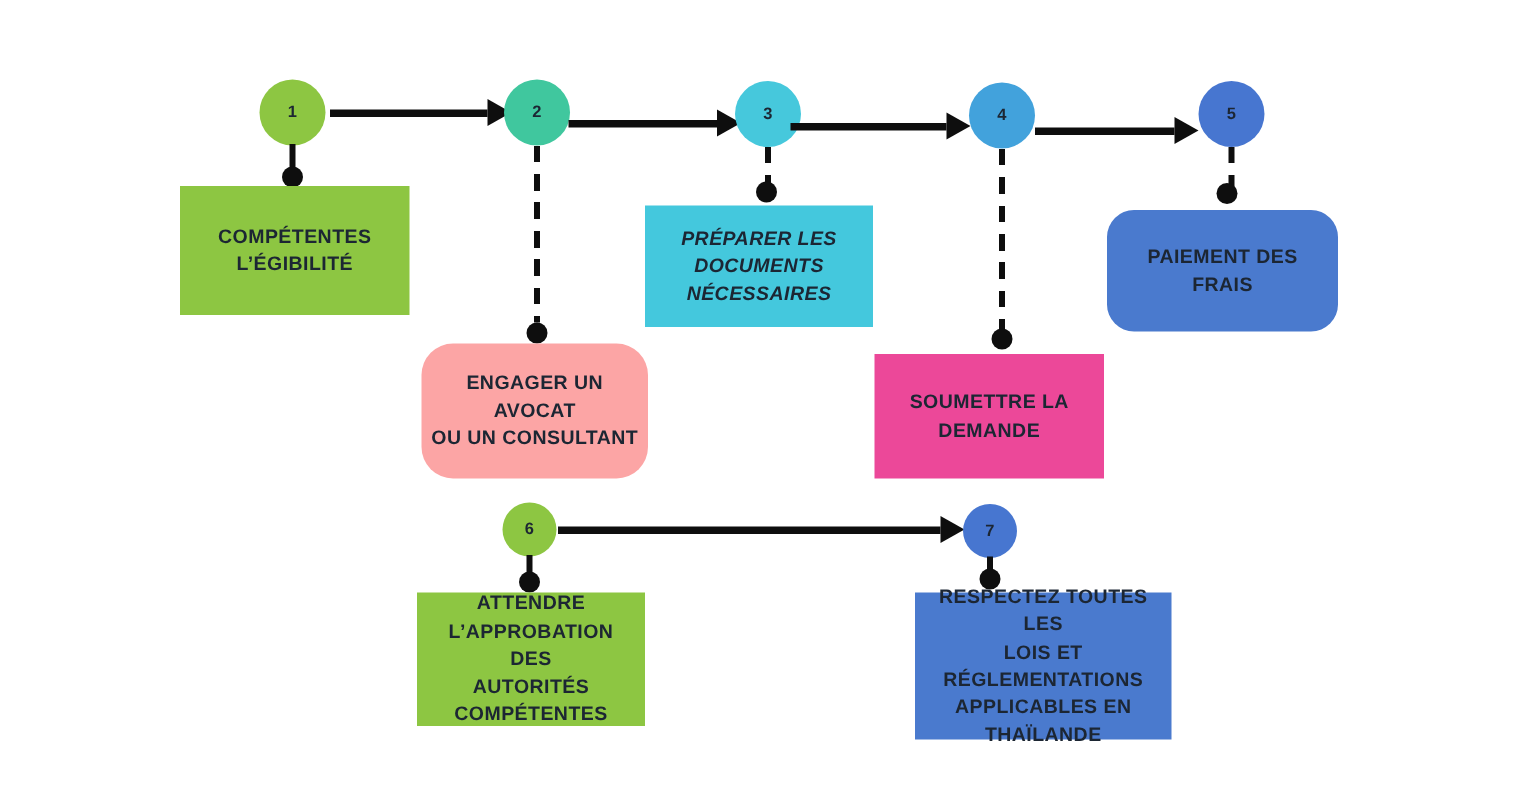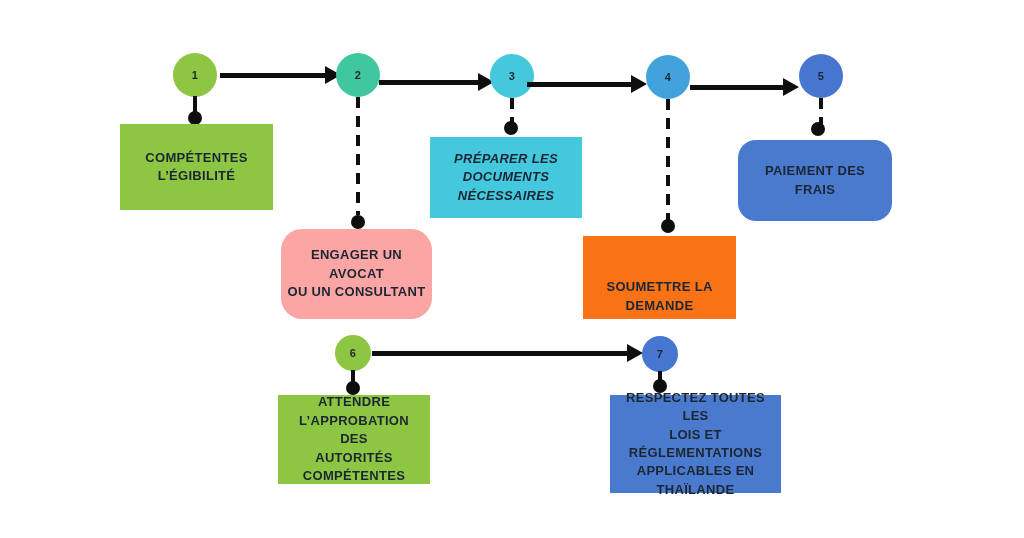--- a/index.html
+++ b/index.html
@@ -155,21 +155,21 @@
   <div class="arrow pos-a3">
     <div class="arrow-line"></div>
     <div class="arrow-head"></div>
   </div>
 
   <div class="circle circle-lg pos-c4" style="background: rgb(66, 162, 220);">
     <span class="circle-num">4</span>
   </div>
   <div class="vline dashed pos-l4"></div>
   <div class="dot pos-d4"></div>
-  <div class="box pos-b4" style="background: #f97316; align-items: flex-end;">
+  <div class="box pos-b4" style="background: #ec4899;">
     <span class="box-label">SOUMETTRE LA
 DEMANDE</span>
   </div>
 
   <div class="arrow pos-a4">
     <div class="arrow-line"></div>
     <div class="arrow-head"></div>
   </div>
 
   <div class="circle circle-lg pos-c5" style="background: rgb(71, 118, 208);">

